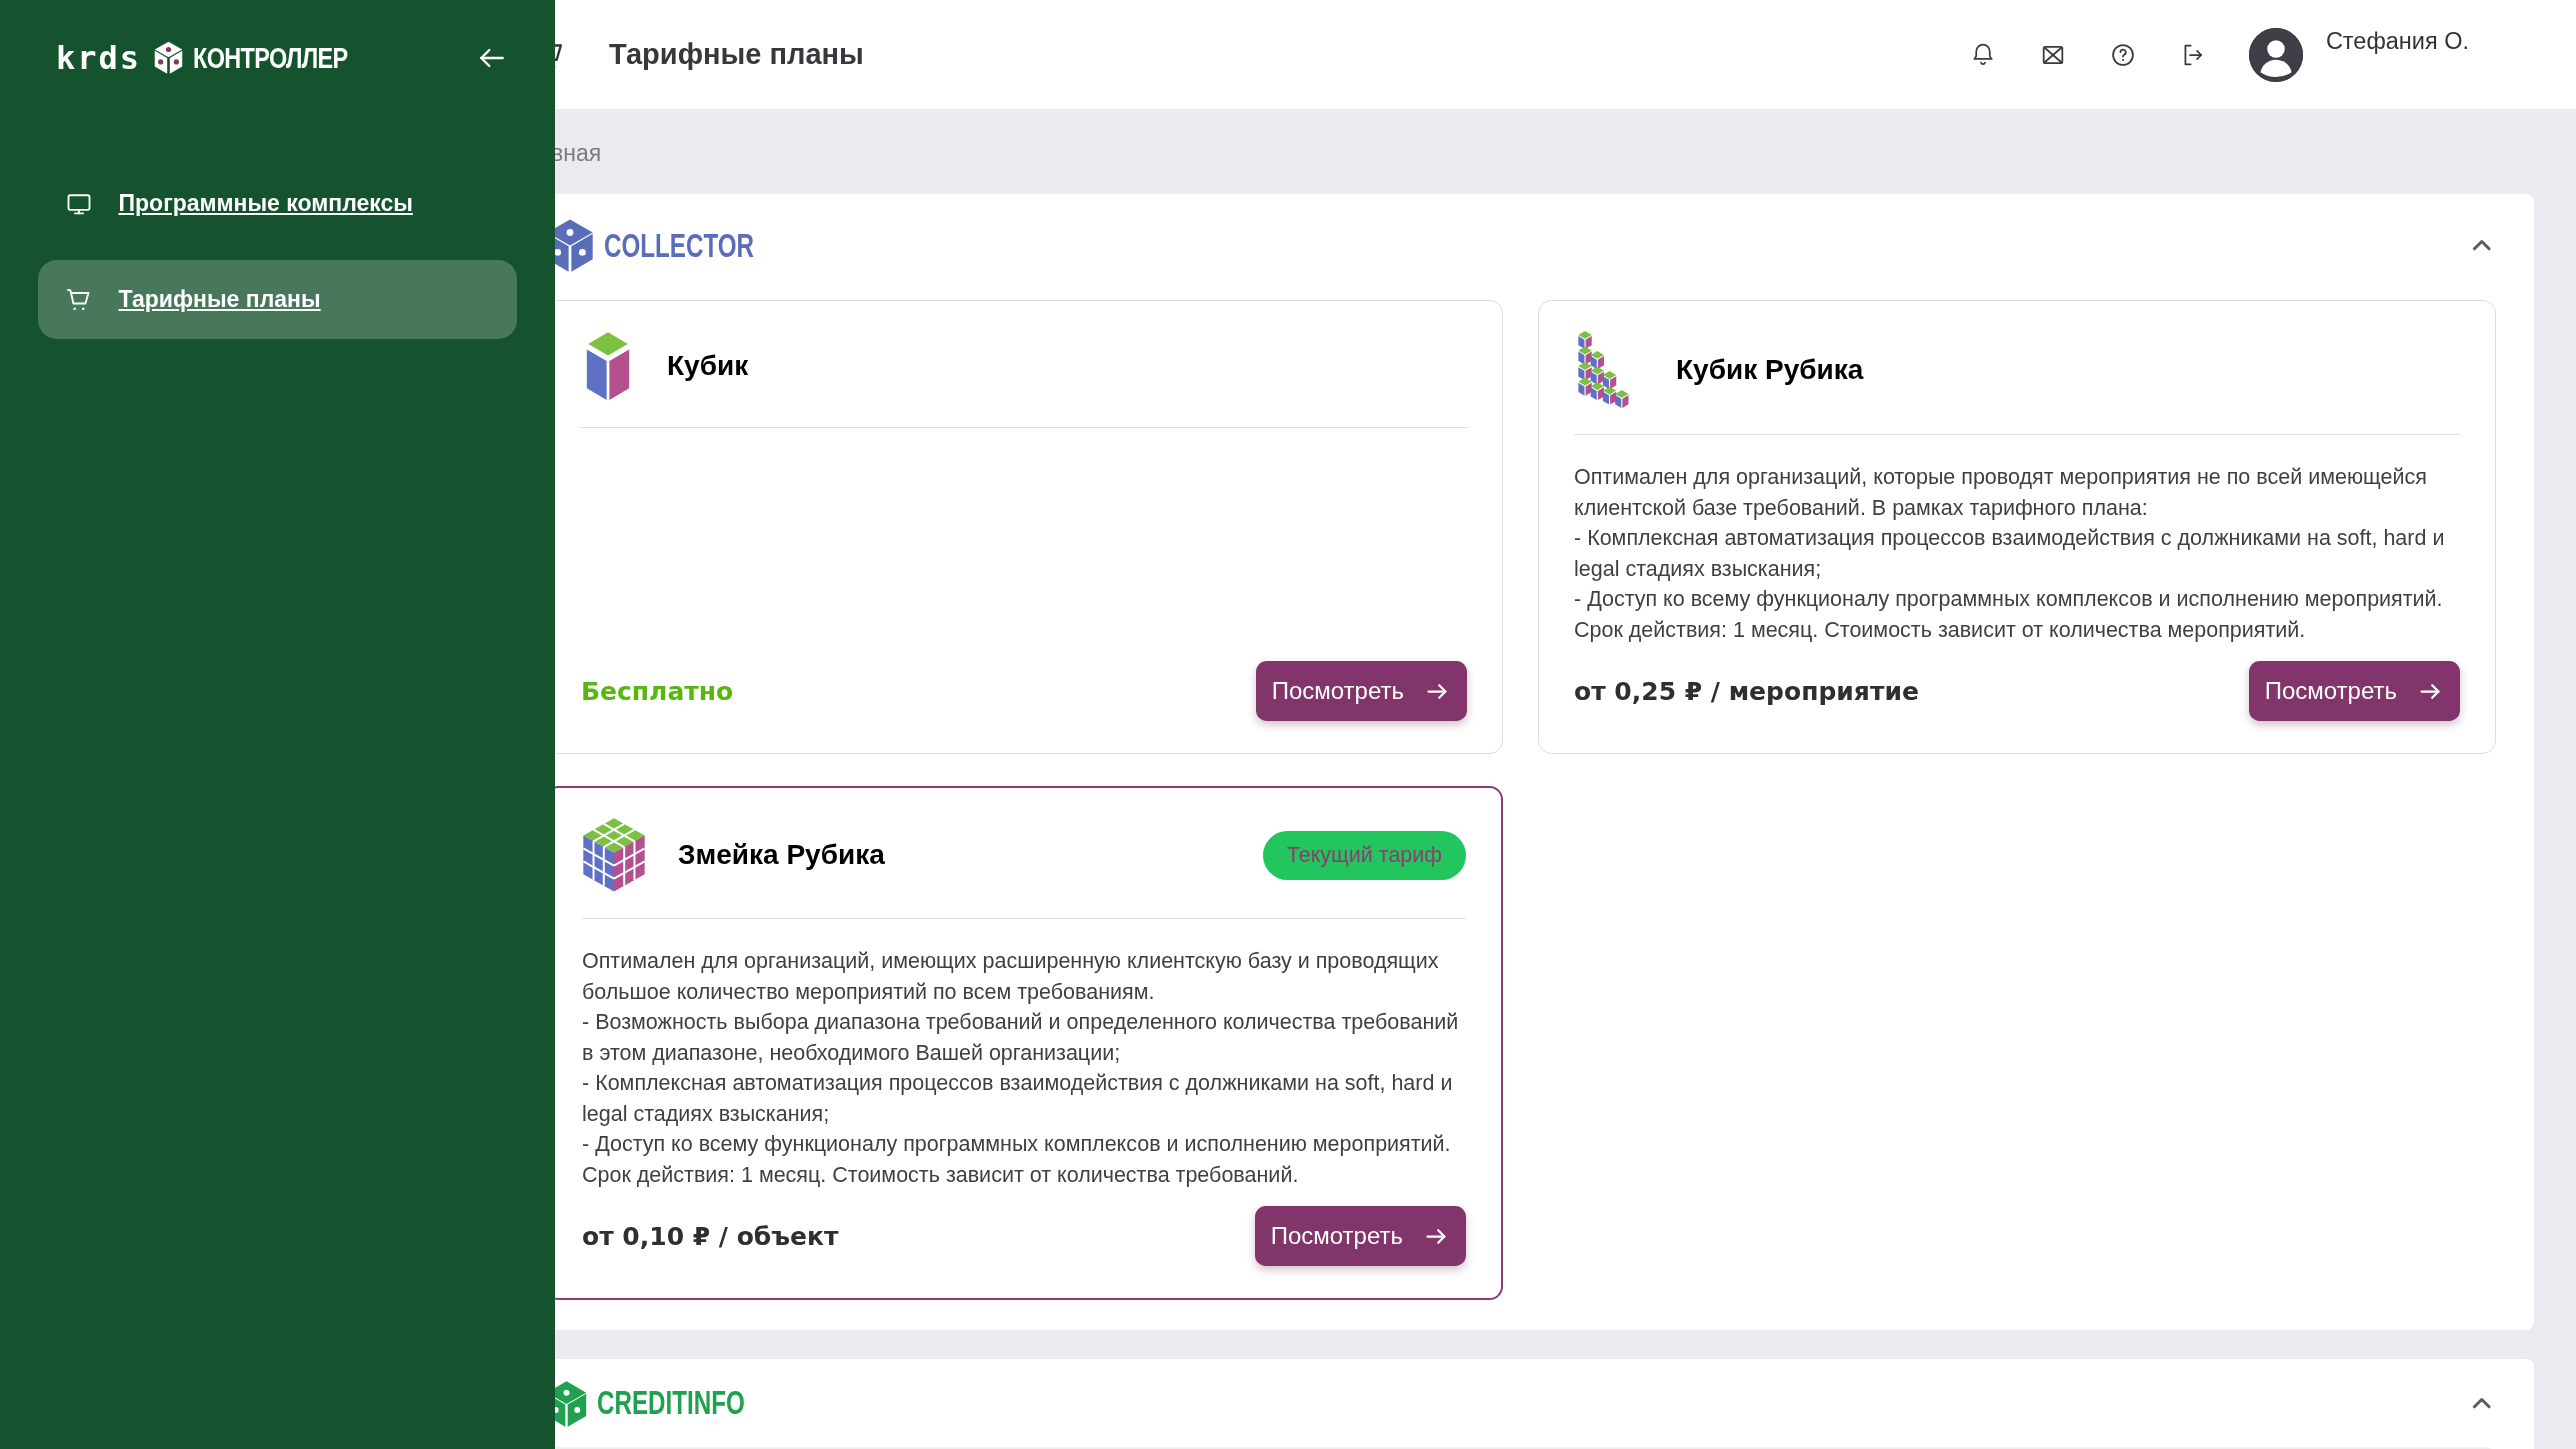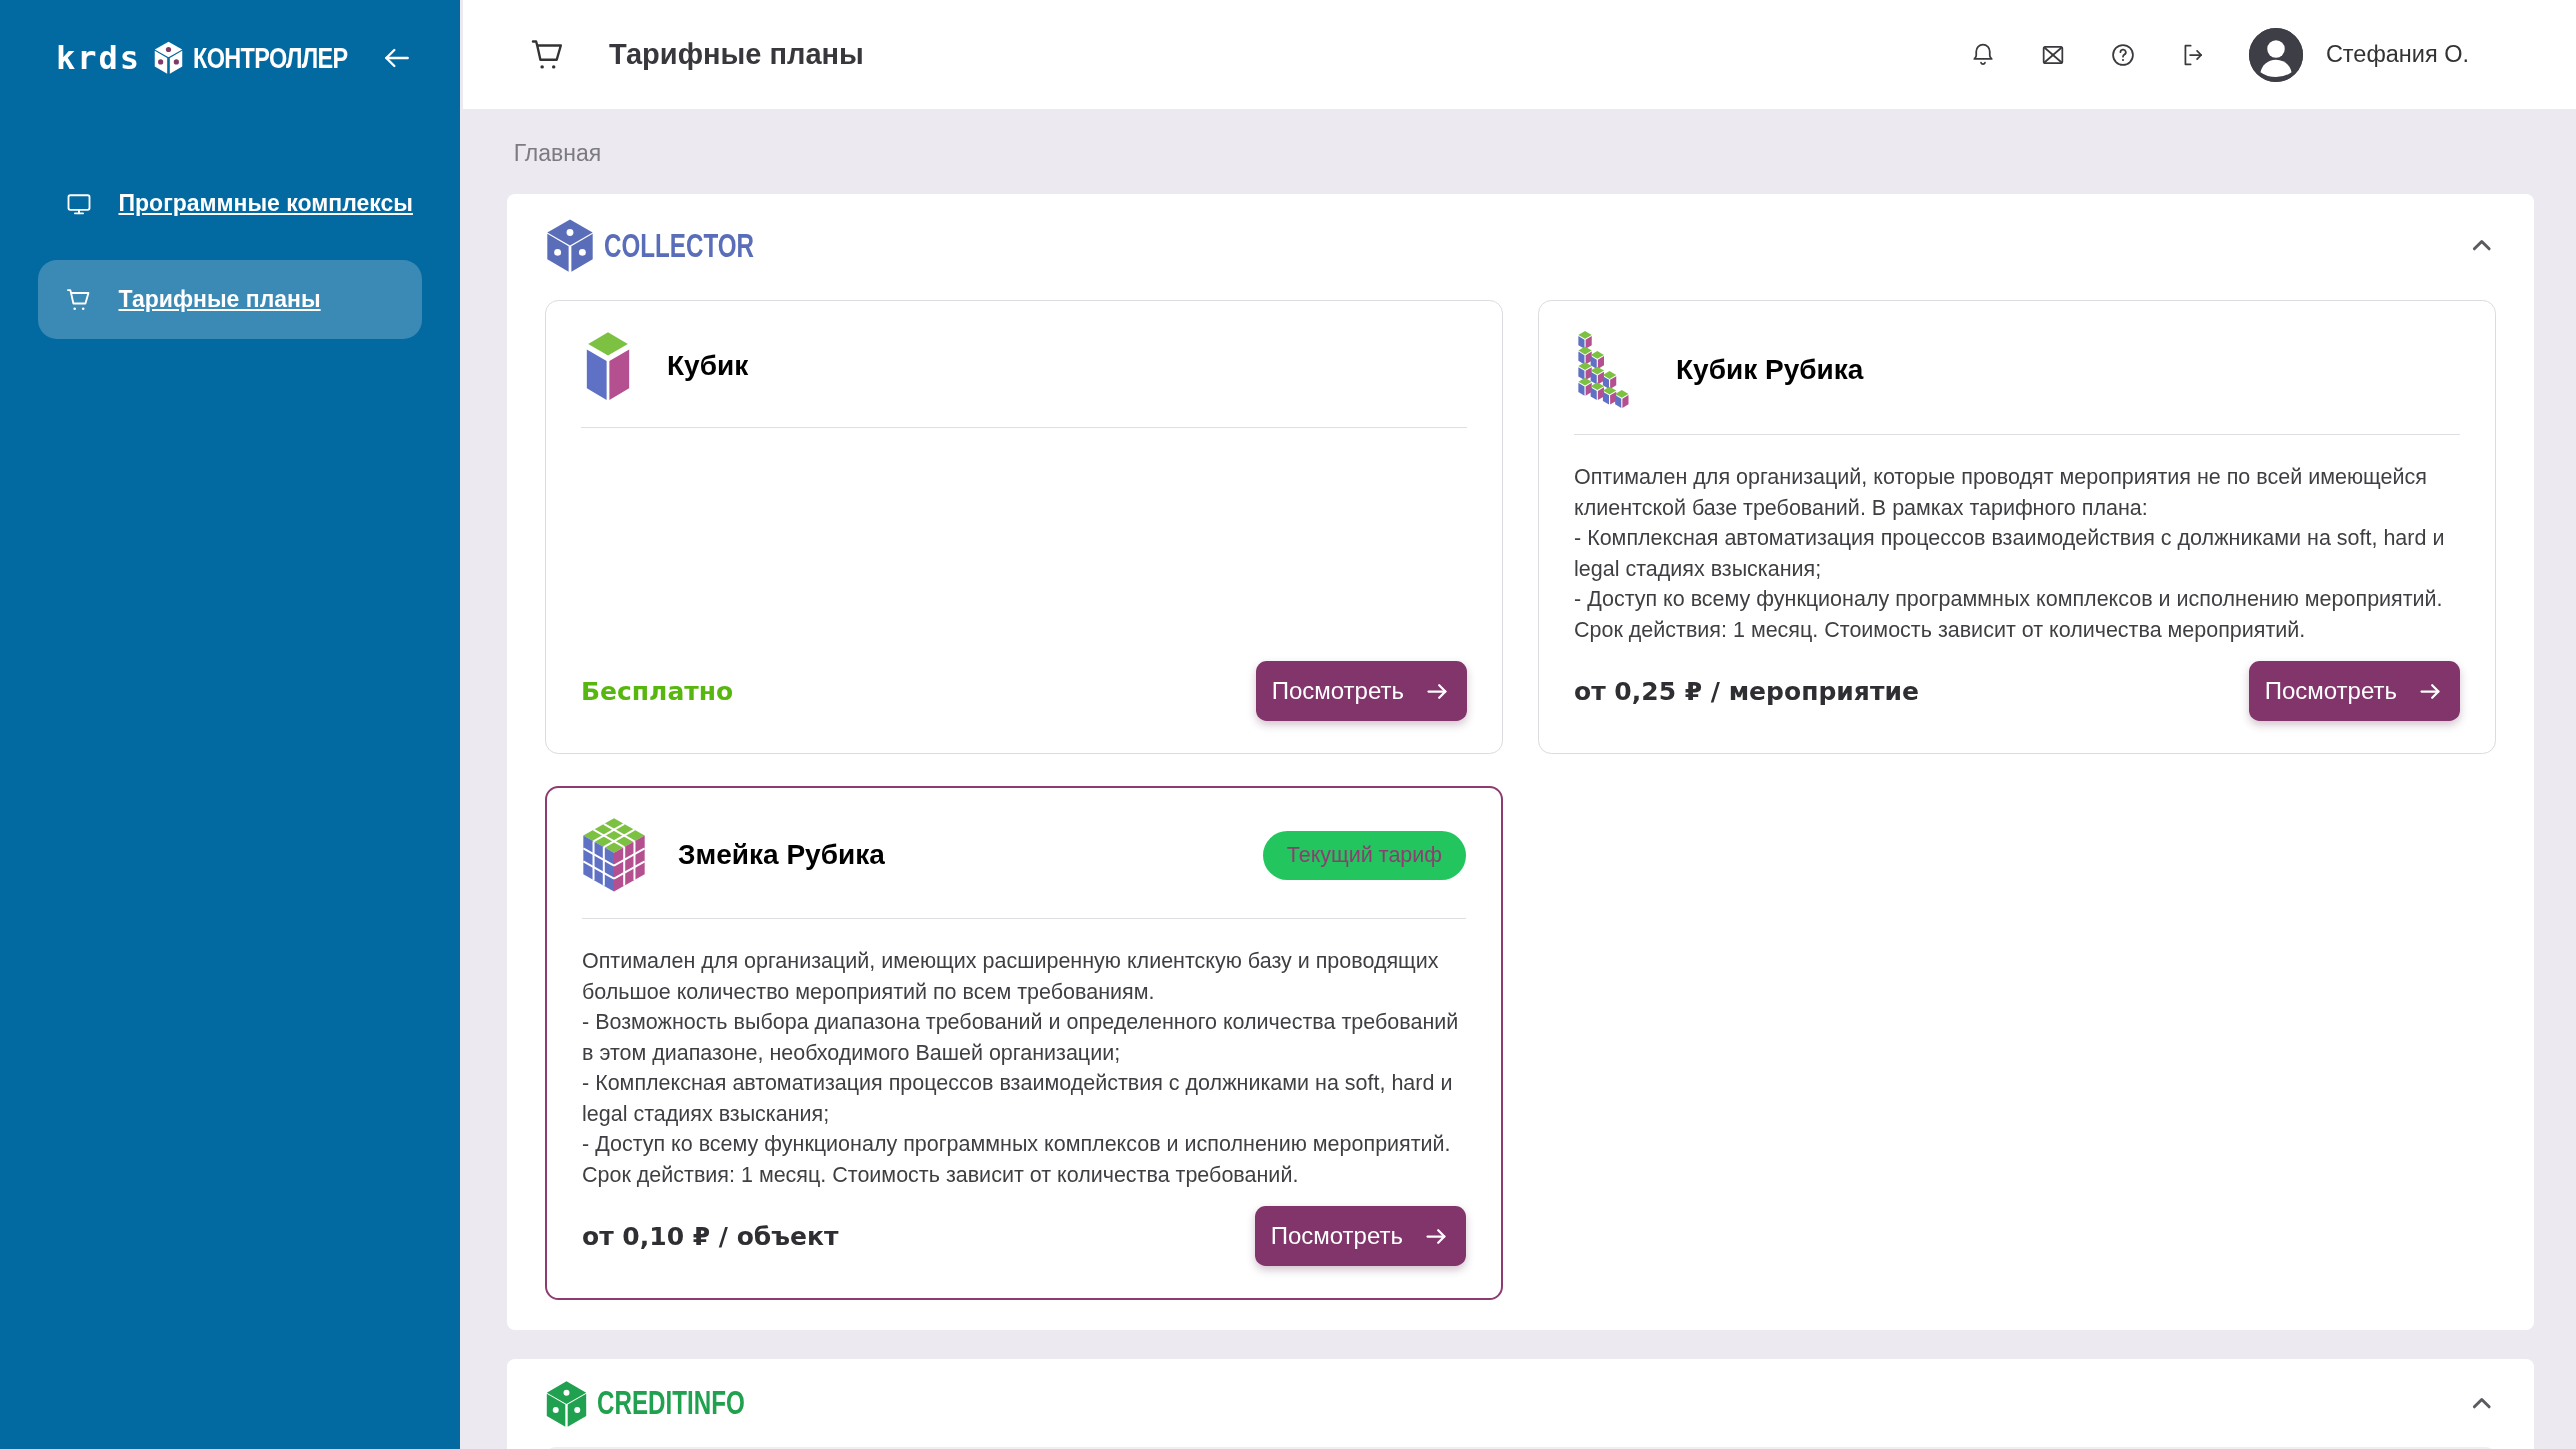--- a/index.html
+++ b/index.html
@@ -4,22 +4,22 @@
 <style>
   * { box-sizing: border-box; margin: 0; padding: 0; }
   html,body { width: 2576px; height: 1449px; overflow: hidden; }
   body {
     font-family: "Liberation Sans", sans-serif;
     background: #ECEAF0;
     color: #3B3B3F;
   }
   
   .sidebar {
-    position: fixed; left: 0; top: 0; width: 460px; height: 1449px;
-    background: #0369a1; z-index: 5;
+    position: fixed; left: 0; top: 0; width: 555px; height: 1449px;
+    background: #14532d; z-index: 5;
   }
   .logo-row {
     display: flex; align-items: center;
     padding: 39px 47px 0 56px; color: #fff;
   }
   .brand-krds {
     font-family: "DejaVu Sans Mono", monospace;
     font-weight: 700; font-size: 32px; letter-spacing: 2px; color: #fff;
   }
   .logo-cube { margin: 0 9.4px 0 12px; display: flex; }
@@ -39,21 +39,21 @@
 
   
   .header {
     margin-left: 463px; height: 109px; background: #fff;
     display: flex; align-items: center; padding: 0 107px 0 66px;
   }
   .header-title-group { display: flex; align-items: center; gap: 42px; color: #333; }
   .page-title { font-size: 29px; font-weight: 700; color: #38383C; }
   .header-actions { margin-left: auto; display: flex; align-items: center; gap: 42px; color: #3A3A3E; }
   .icon-btn { display: flex; cursor: pointer; color: #3A3A3E; }
-  .user-chip { display: flex; align-items: center; gap: 23px; cursor: pointer; }
+  .user-chip { display: flex; align-items: flex-start; gap: 23px; cursor: pointer; }
   .user-name { font-size: 23.5px; color: #333; white-space: nowrap; }
 
   
   .content { margin-left: 463px; padding: 0 42px 0 44px; }
   .breadcrumb { padding: 31px 0 27px 6.7px; }
   .breadcrumb a { color: #7B7B81; font-size: 23px; text-decoration: none; cursor: pointer; }
 
   .panel {
     background: #fff; border-radius: 8px;
     padding: 24px 38px 29.5px 38px; margin-bottom: 29.5px;

